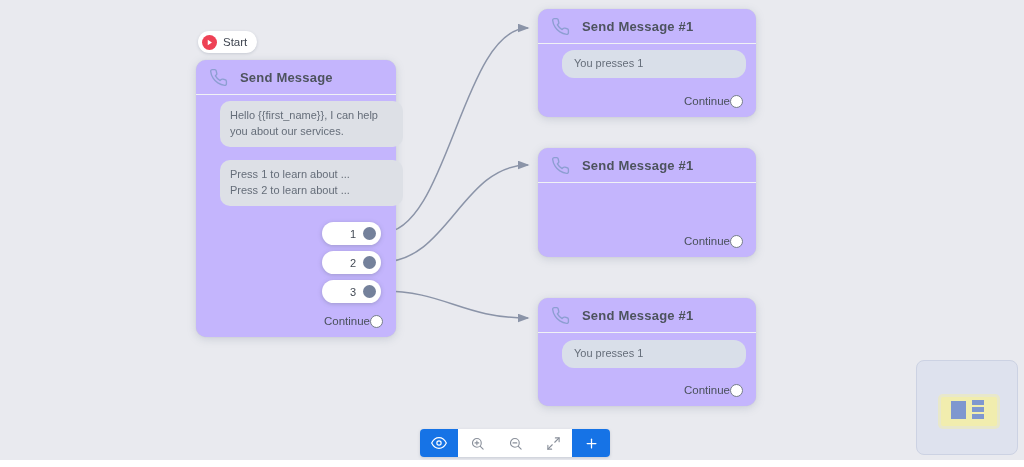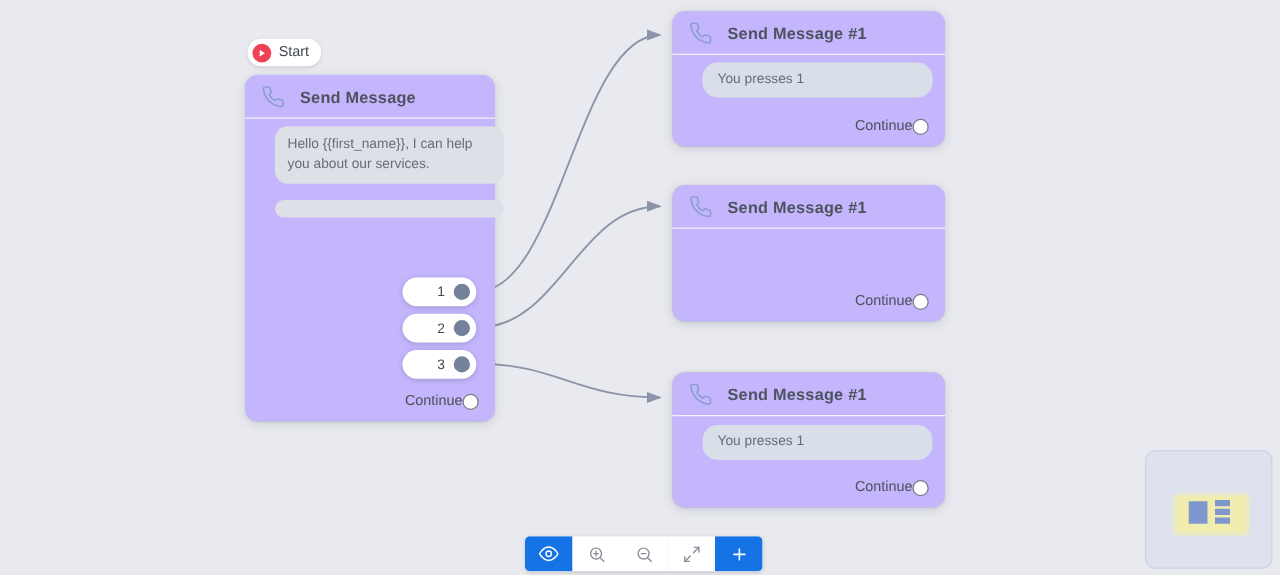--- a/index.html
+++ b/index.html
@@ -85,20 +85,22 @@
 
   <div class="node" style="left:196px; top:60px; width:200px; height:277px;">
     <div class="node-header">
       <svg class="phone-ic" viewBox="0 0 24 24" fill="none" stroke="#8d9ed2" stroke-width="1.7" stroke-linecap="round" stroke-linejoin="round">
         <path d="M22 16.92v3a2 2 0 0 1-2.18 2 19.79 19.79 0 0 1-8.63-3.07 19.5 19.5 0 0 1-6-6 19.79 19.79 0 0 1-3.07-8.67A2 2 0 0 1 4.11 2h3a2 2 0 0 1 2 1.72 12.84 12.84 0 0 0 .7 2.81 2 2 0 0 1-.45 2.11L8.09 9.91a16 16 0 0 0 6 6l1.27-1.27a2 2 0 0 1 2.11-.45 12.84 12.84 0 0 0 2.81.7A2 2 0 0 1 22 16.92z"></path>
       </svg>
       <span class="node-title">Send Message</span>
     </div>
     <div class="bubble" style="top:41px;">Hello {{first_name}}, I can help you about our services.</div>
     <div class="bubble" style="top:100px;">
+      <div>Press 1 to learn about ...</div>
+      <div>Press 2 to learn about ...</div>
     </div>
     <div class="choice-btn" style="top:162px;">
       <span class="choice-label">1</span>
       <span class="port-filled"></span>
     </div>
     <div class="choice-btn" style="top:191px;">
       <span class="choice-label">2</span>
       <span class="port-filled"></span>
     </div>
     <div class="choice-btn" style="top:220px;">

